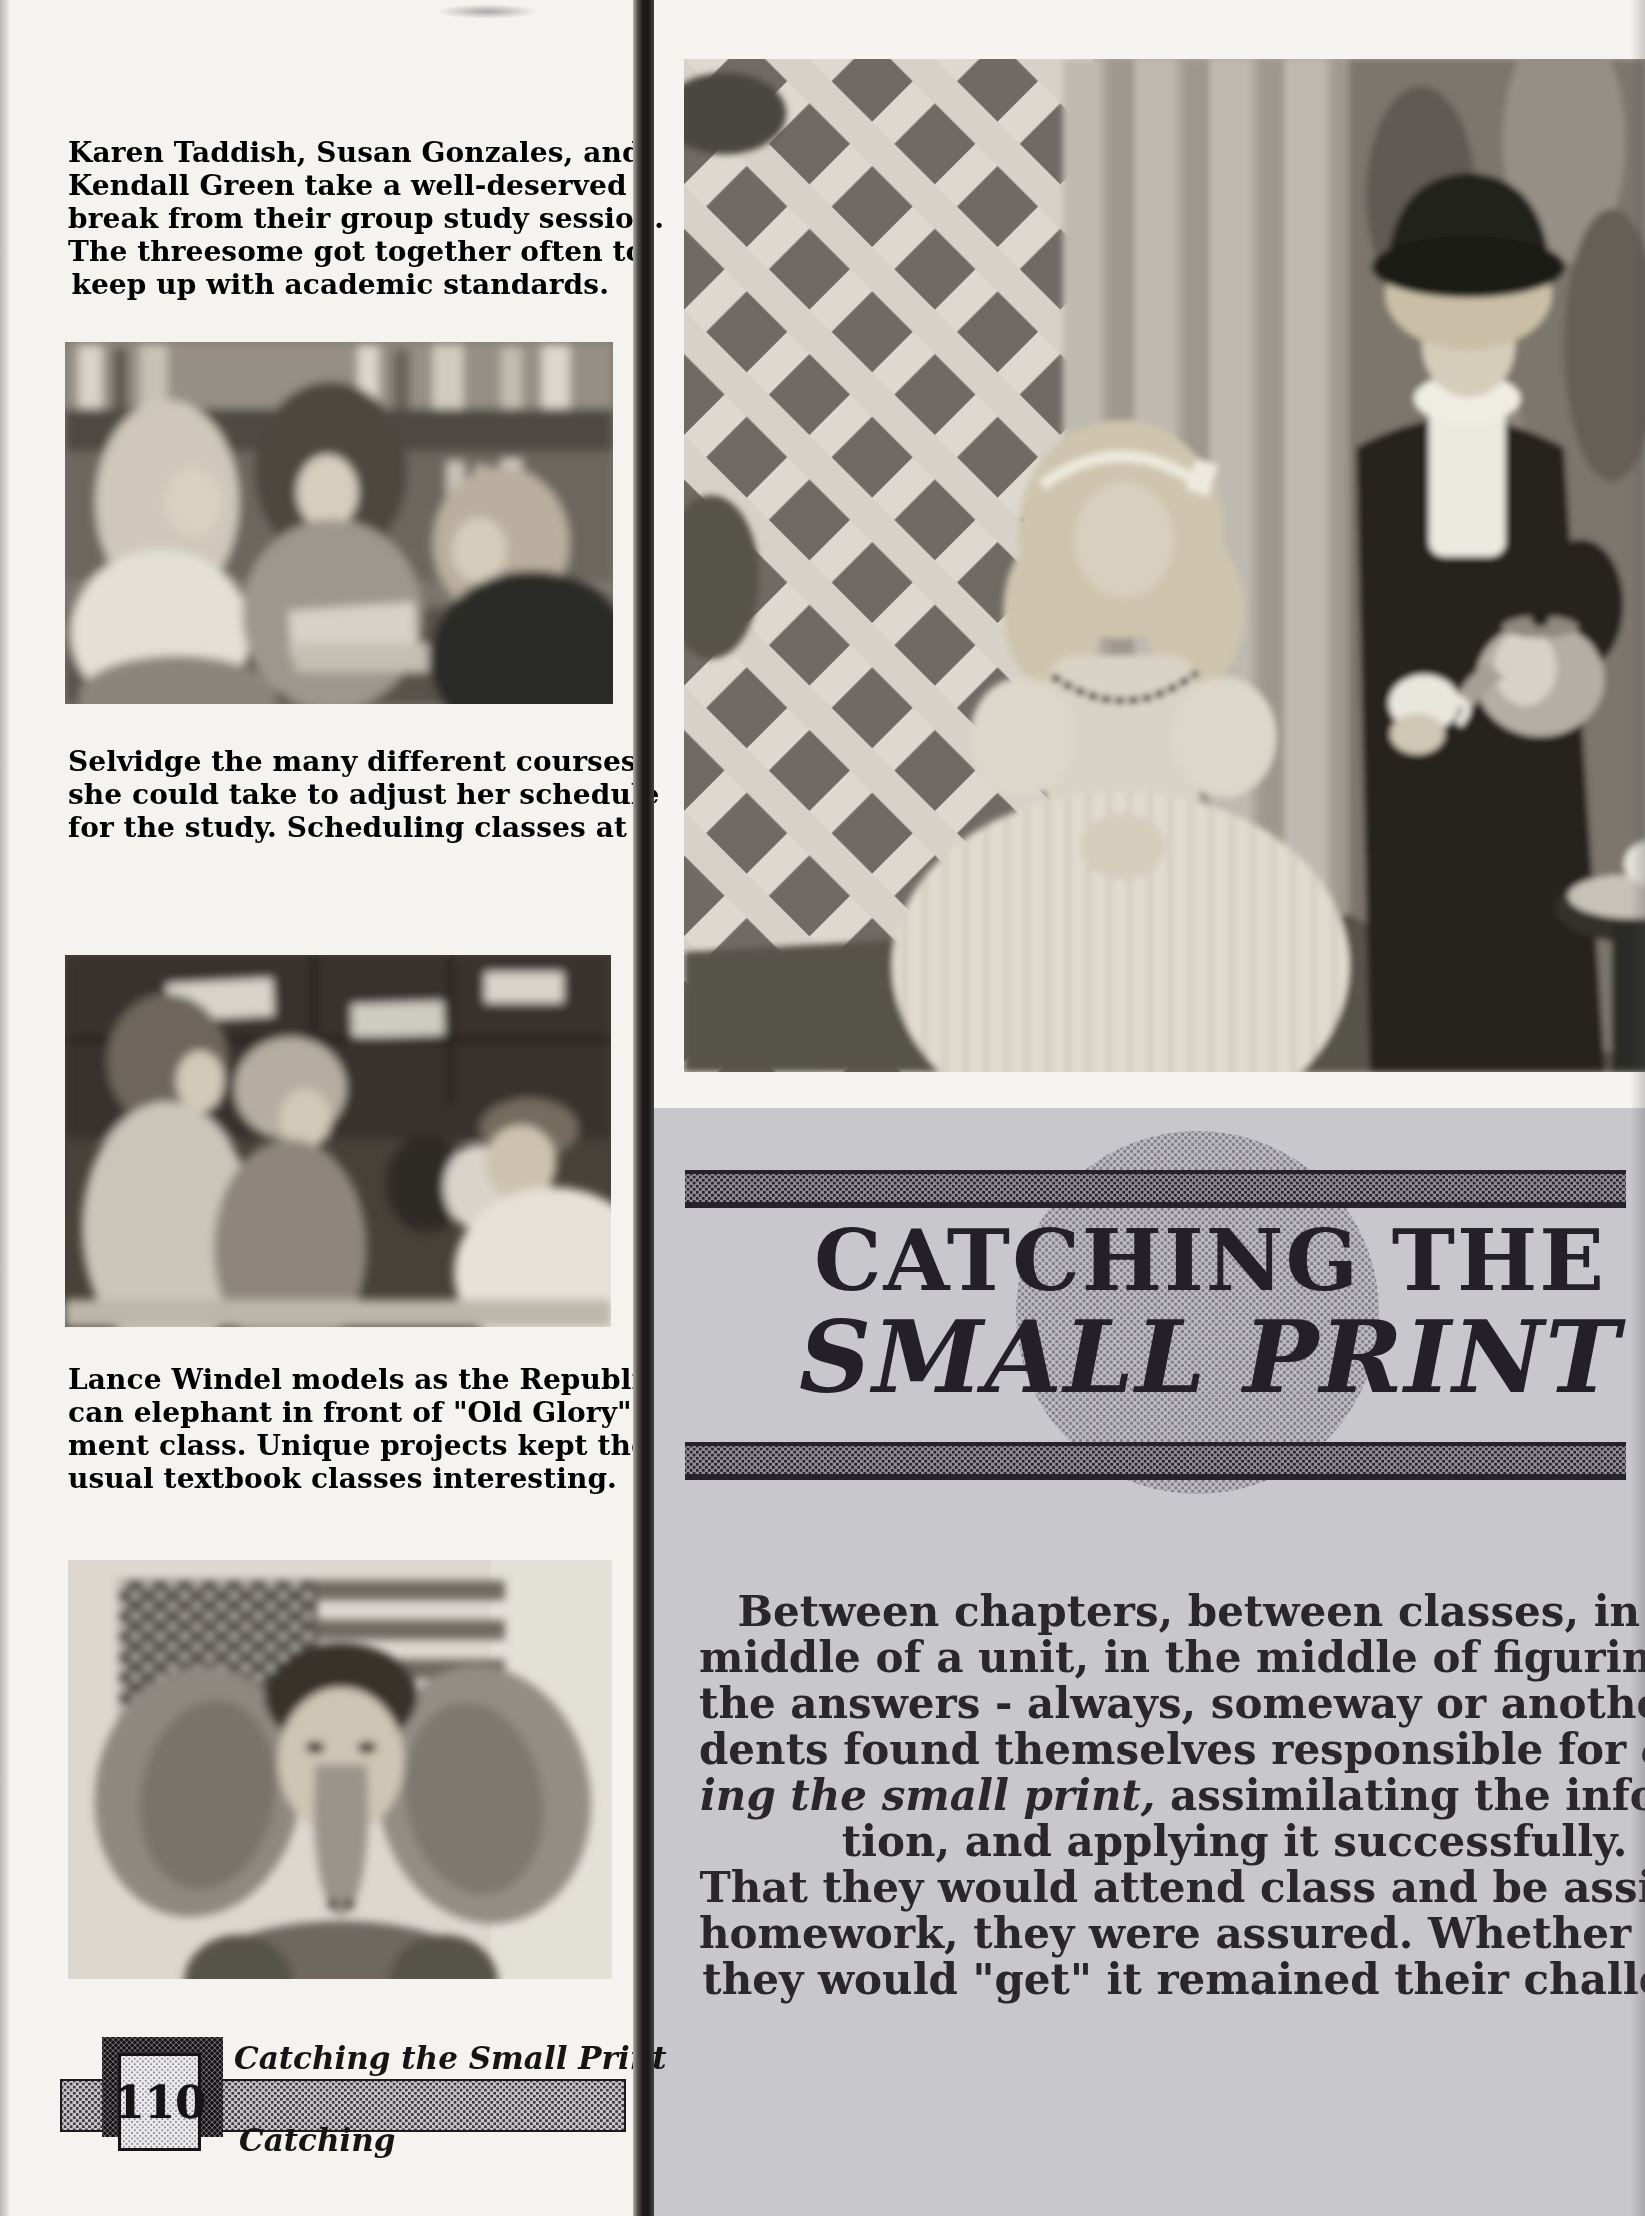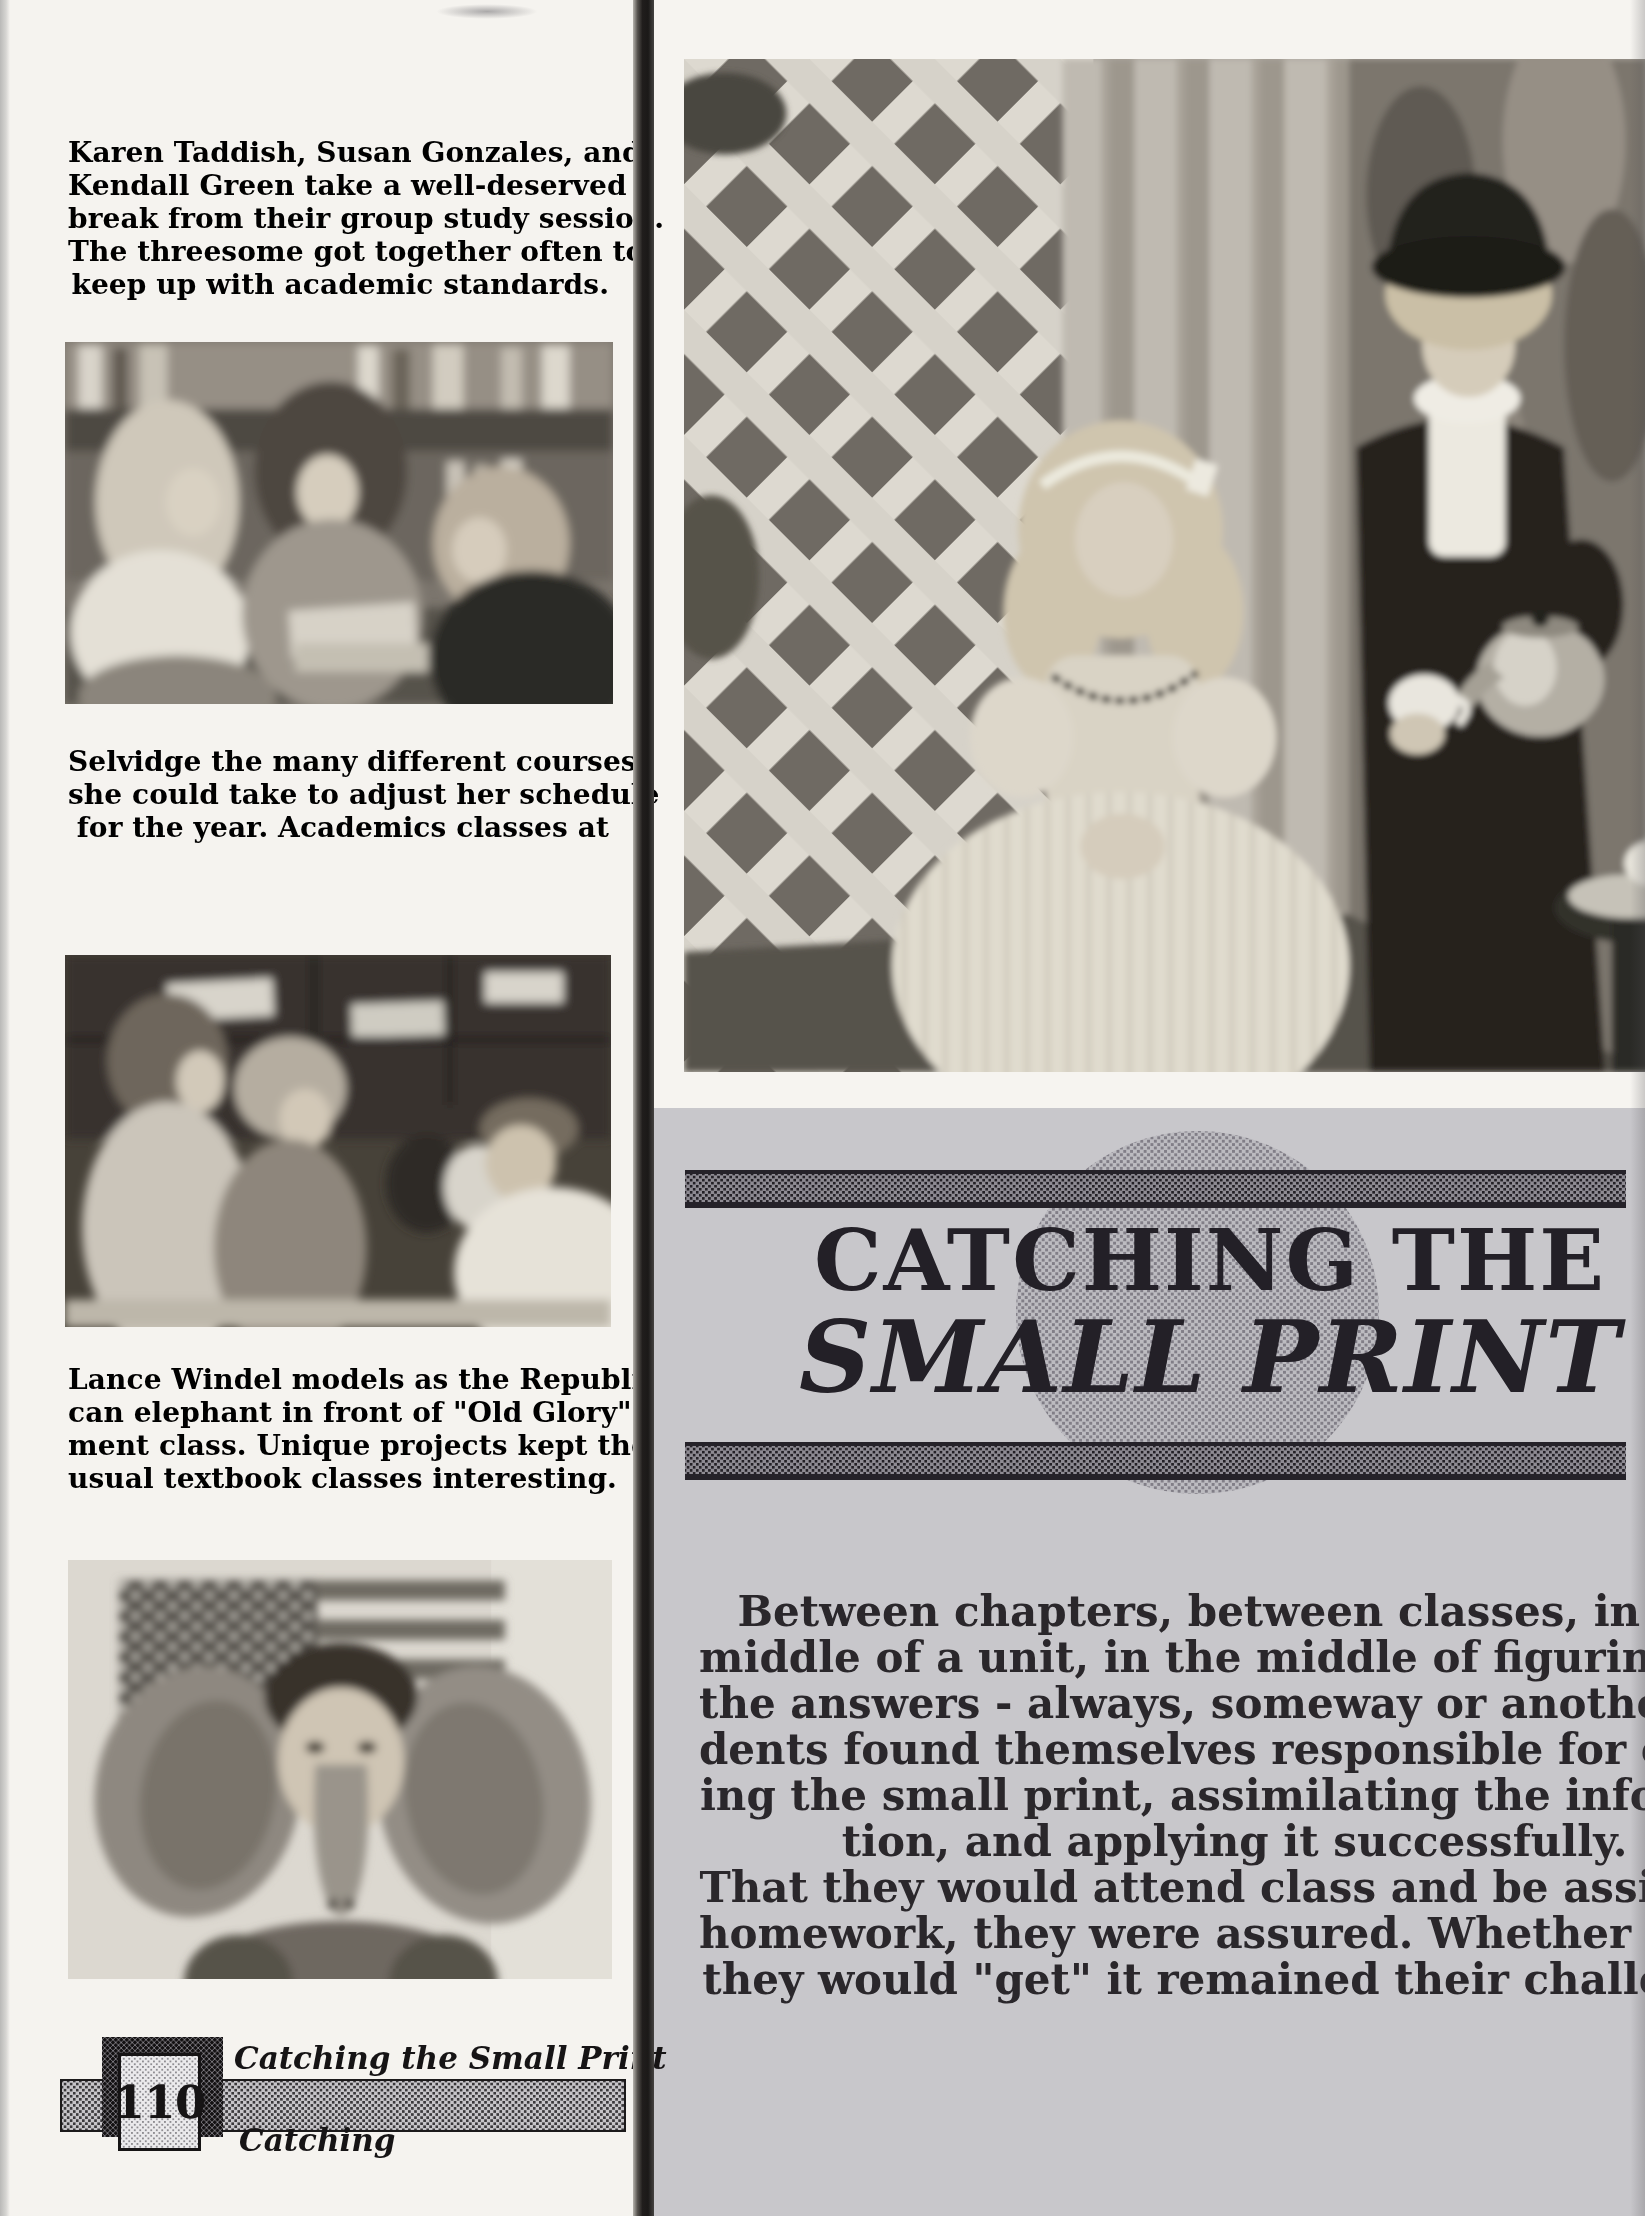--- a/index.html
+++ b/index.html
@@ -56,21 +56,21 @@
                       radial-gradient(circle,#232026 34%,rgba(0,0,0,0) 38%);
      background-size:6.1px 6.1px;background-position:0 0,3.1px 3.1px;}
   .rule-bar.top{top:1170px;}
   .rule-bar.bottom{top:1442px;}
   .headline{position:absolute;left:709px;width:1002px;text-align:center;color:#232027;
      font-weight:700;white-space:nowrap;}
   .headline.l1{top:1218px;font-size:85px;line-height:1;letter-spacing:2px;}
   .headline.l2{top:1307px;font-size:100px;line-height:1;font-style:italic;letter-spacing:1.4px;}
   .body-text{position:absolute;left:699px;top:1589px;width:1071px;text-align:center;
      font-weight:700;font-size:42px;line-height:46px;color:#2a272b;white-space:nowrap;}
-  .body-text .it{}
+  .body-text .it{font-style:italic;}
   .tline{white-space:nowrap;}
 </style>
 </head>
 <body>
 
 <div id="scan">
 
   <div class="right-white"></div>
   <div class="gray-panel"></div>
 
@@ -118,21 +118,21 @@
         <ellipse cx="685" cy="465" rx="150" ry="130" fill="#2c2926"></ellipse>
         <rect x="330" y="388" width="185" height="70" fill="#d7d2c7" transform="rotate(-4 420 423)"></rect>
         <rect x="338" y="442" width="195" height="42" fill="#c4bfb2"></rect>
       </g>
     </svg>
   </div>
 
   <div class="caption" style="top:745px;">
       <div class="tline">Selvidge the many different courses</div>
       <div class="tline">she could take to adjust her schedule</div>
-      <div class="tline">for the year. Academics classes at</div>
+      <div class="tline">for the study. Scheduling classes at</div>
     </div>
 
   <div class="photo" style="left:65px;top:955px;width:546px;height:372px;" role="img" aria-label="A counselor and student lean over an enrollment table while a seated man reviews schedule paperwork under office ceiling lights">
     <svg viewBox="0 0 800 545" preserveAspectRatio="none">
       <defs>
           <filter id="b2" x="-20%" y="-20%" width="140%" height="140%">
             <feGaussianBlur stdDeviation="7"></feGaussianBlur>
           </filter>
         </defs>
       <rect width="800" height="545" fill="#474239"></rect>

